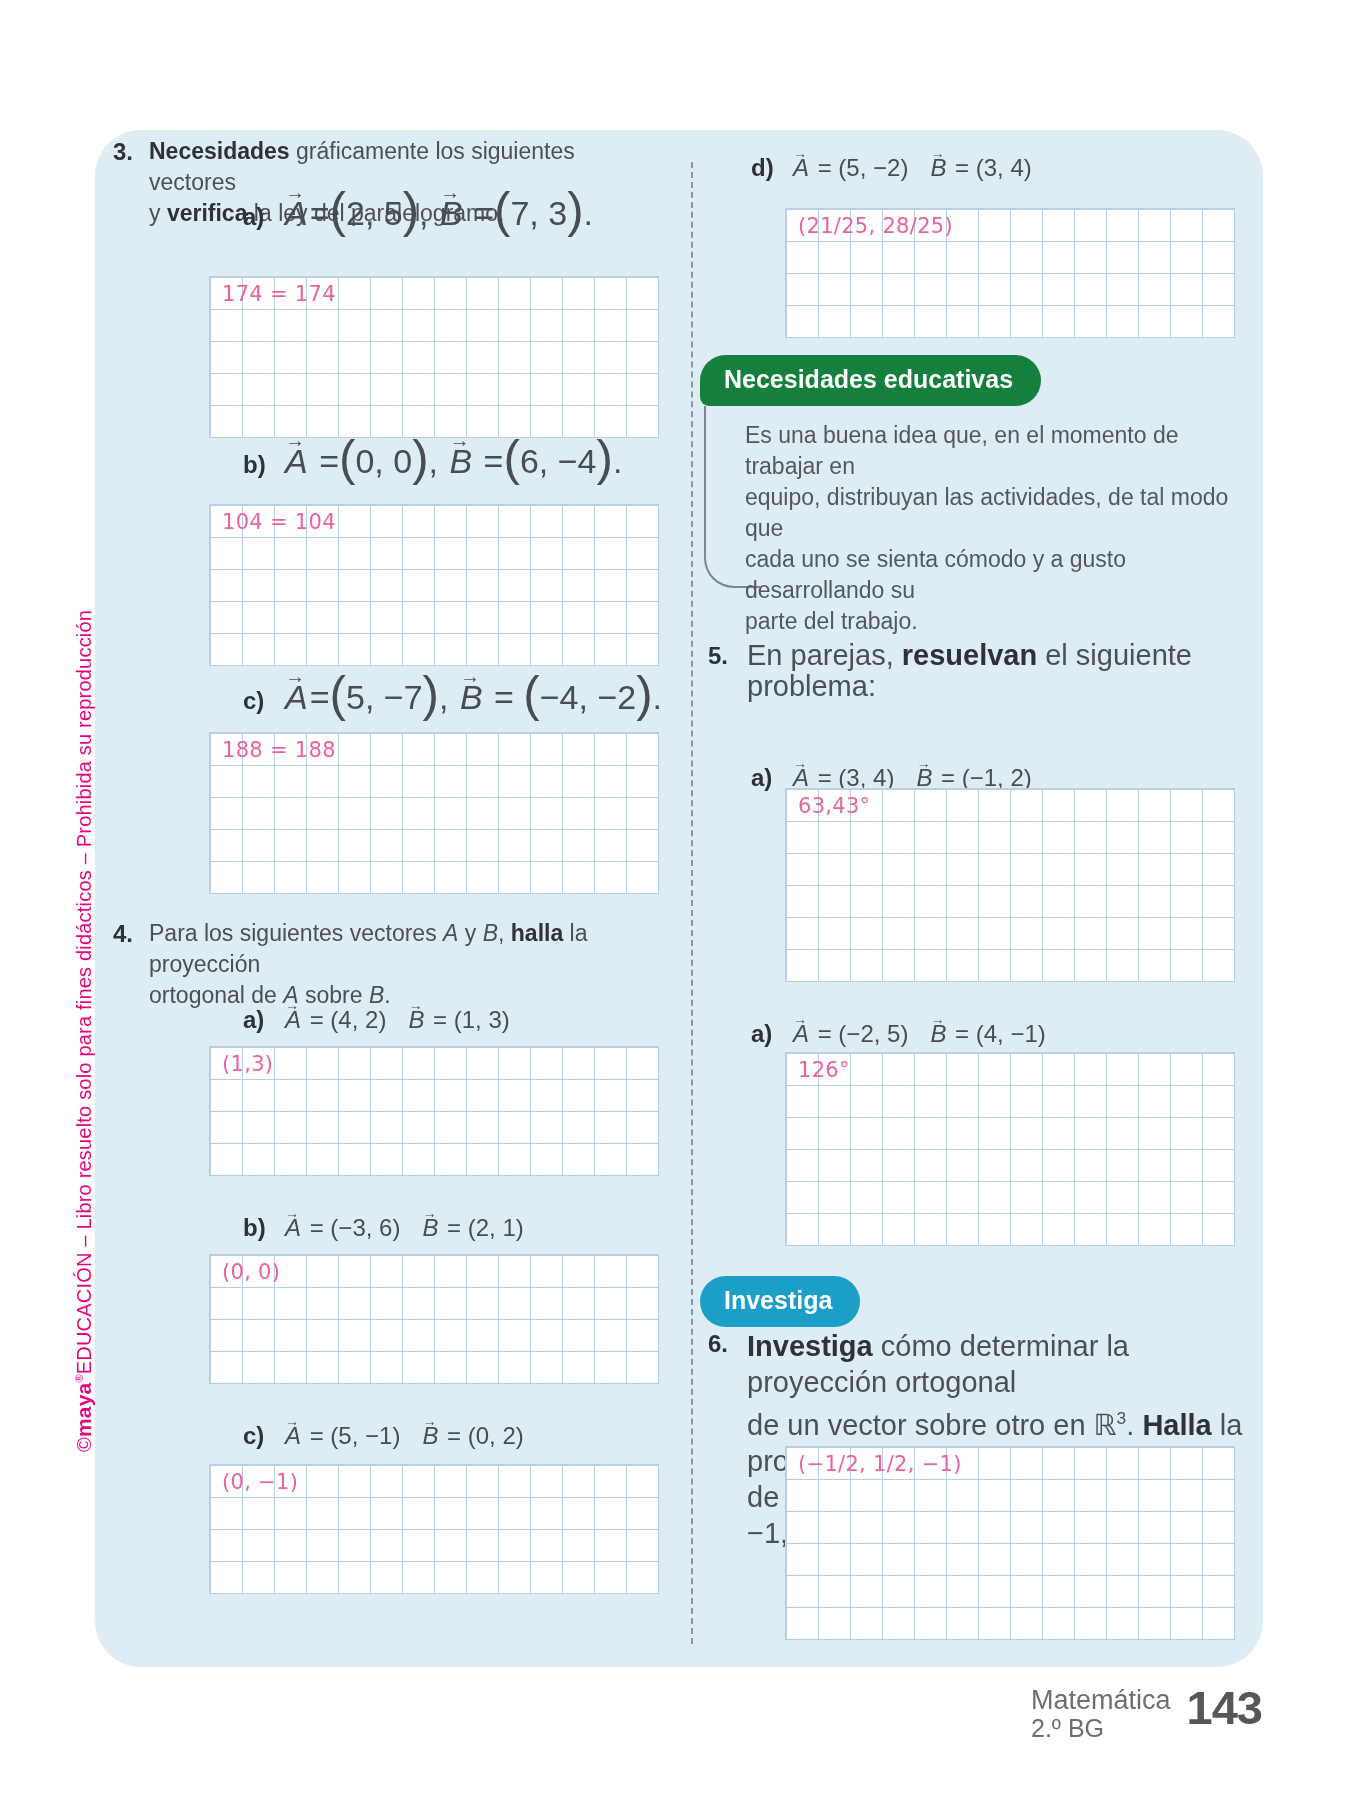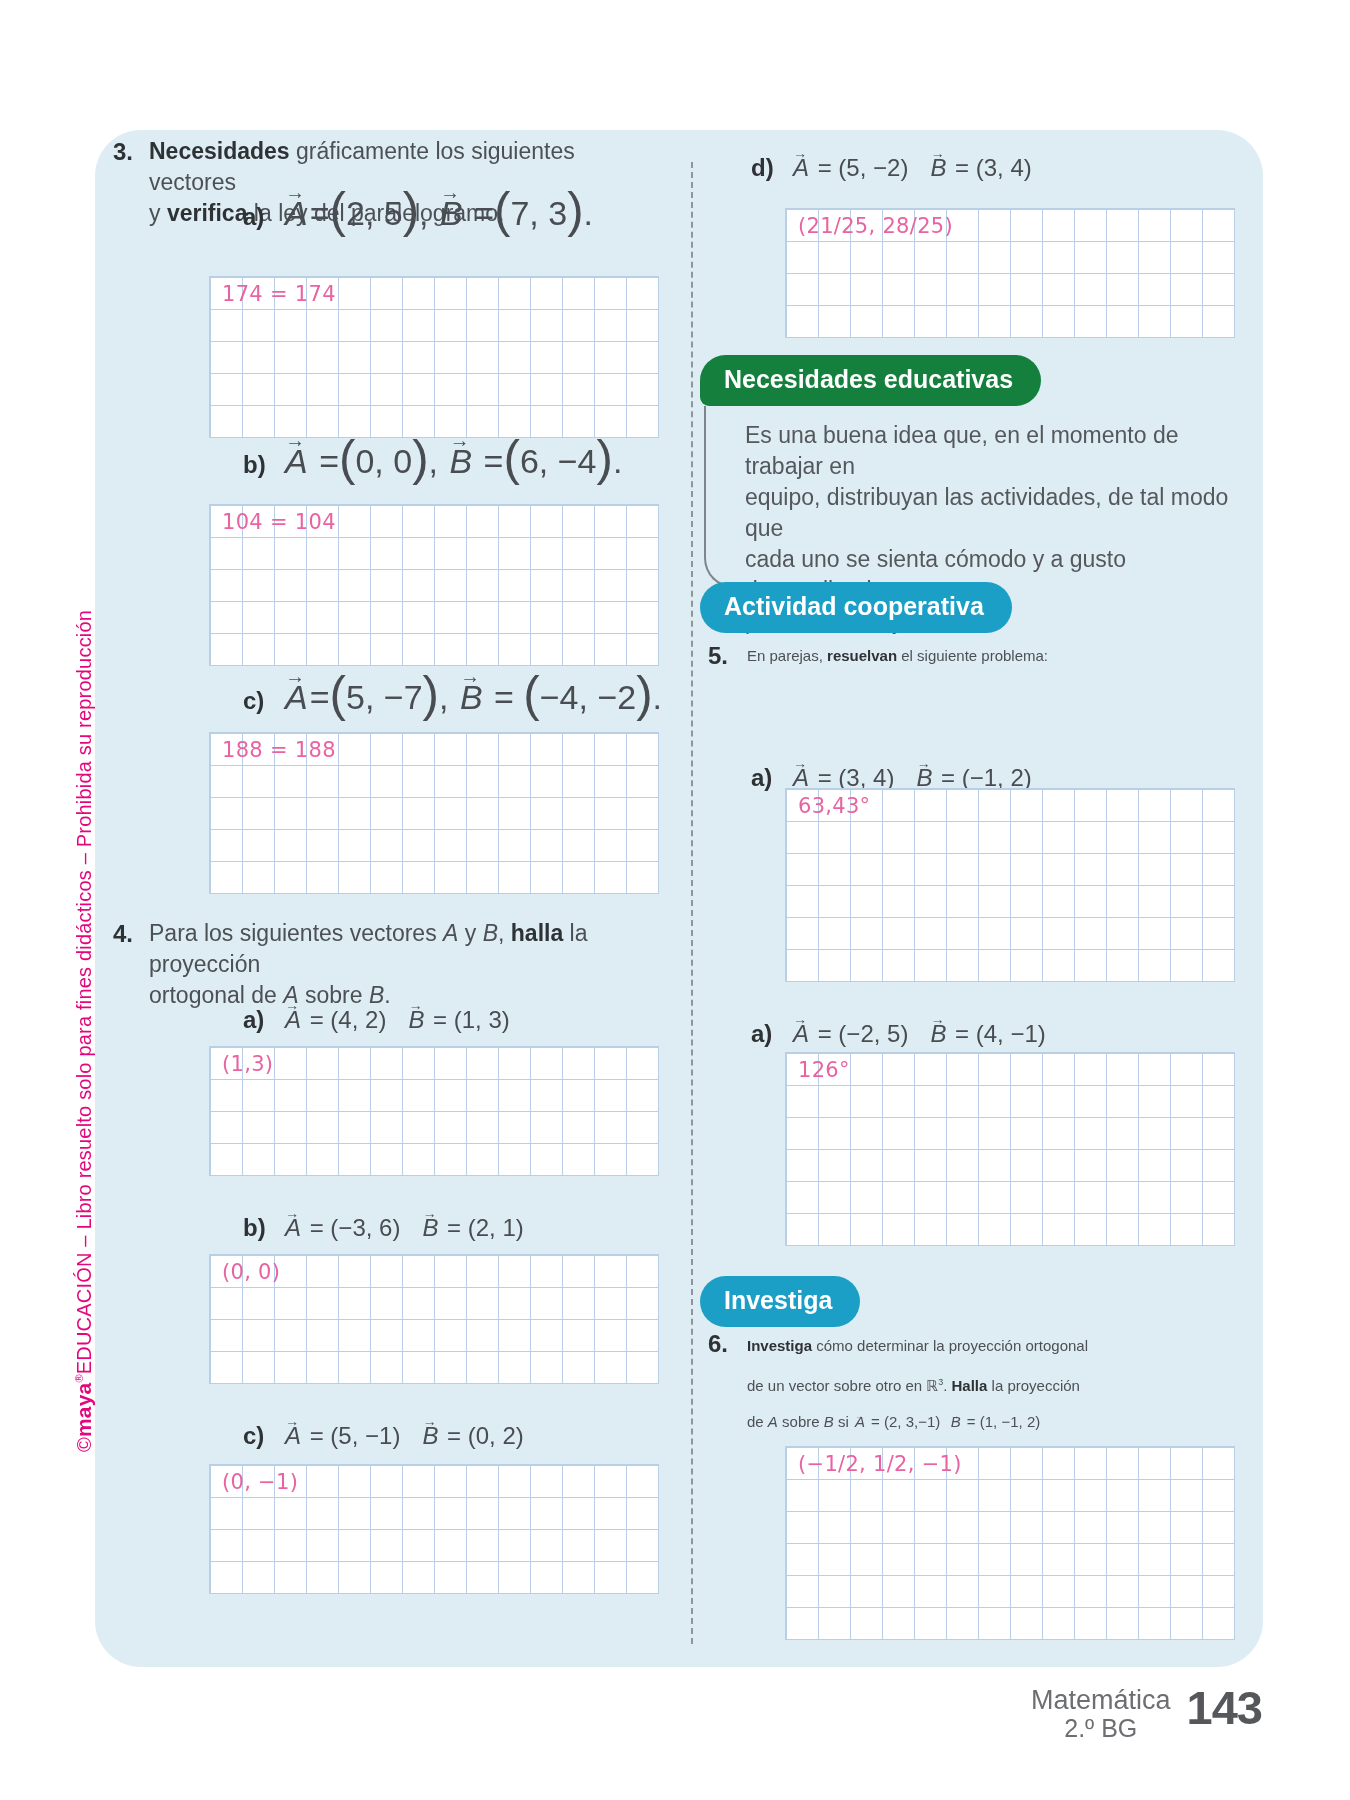--- a/index.html
+++ b/index.html
@@ -82,30 +82,30 @@
   
   #note-tail{position:absolute;left:609px;top:276px;width:54px;height:180px;
              border-left:2px solid #7d868c;border-bottom:2px solid #7d868c;
              border-bottom-left-radius:30px;}
   #note-body{position:absolute;left:650px;top:290px;width:510px;
              font-size:23px;line-height:31px;color:#54585c;}
 
   
   .numline{position:absolute;display:flex;}
   .numline .num{font-weight:bold;color:#2f3235;font-size:24px;width:39px;flex:0 0 39px;line-height:31px;}
-  .numline .txt{font-size:15px;line-height:31px;color:#4c5055;}
+  .numline .txt{font-size:29px;line-height:31px;color:#4c5055;}
   #ex5-line1{left:613px;top:510px;width:560px;}
   #ex5-para{position:absolute;left:652px;top:548px;width:512px;
             font-size:23px;line-height:31px;color:#4c5055;}
   #ex6{left:613px;top:1198px;width:556px;}
   #ex6 .txt{line-height:36px;}
 
   
   .footer{position:absolute;right:88px;top:1686px;display:flex;align-items:flex-start;gap:16px;}
-  .footer .ftext{text-align:center;color:#6d6e71;}
+  .footer .ftext{text-align:left;color:#6d6e71;}
   .footer .subject{font-size:27px;line-height:29px;}
   .footer .grade{font-size:25px;line-height:27px;}
   .footer .fnum{font-size:47px;font-weight:bold;color:#56575a;line-height:44px;letter-spacing:-1px;}
 </style>
 </head>
 <body>
 
 <div id="page">
 
   <div class="copyright">
@@ -178,21 +178,20 @@
       <span class="formula"><span class="vec">A</span><span> = (5, −2)&nbsp;&nbsp;&nbsp;</span><span class="vec">B</span><span> = (3, 4)</span></span>
     </div>
     <div class="grid g4" id="g-d">
       <span class="ans">(21/25, 28/25)</span>
     </div>
 
     <div class="badge badge-pink" id="note-badge">Necesidades educativas</div>
     <div id="note-tail"></div>
     <div id="note-body"><span>Es una buena idea que, en el momento de trabajar en</span><br><span>equipo, distribuyan las actividades, de tal modo que</span><br><span>cada uno se sienta cómodo y a gusto desarrollando su</span><br><span>parte del trabajo.</span></div>
 
-    <div class="badge badge-teal" id="coop-badge">Actividad cooperativa</div>
 
     <div class="numline" id="ex5-line1">
       <span class="num">5.</span>
       <span class="txt"><span>En parejas, </span><span class="sb">resuelvan</span><span> el siguiente problema:</span></span>
     </div>
 
     <div class="iline" id="l-5a1">
       <span class="tag">a)</span>
       <span class="formula"><span class="vec">A</span><span> = (3, 4)&nbsp;&nbsp;&nbsp;</span><span class="vec">B</span><span> = (−1, 2)</span></span>
     </div>

